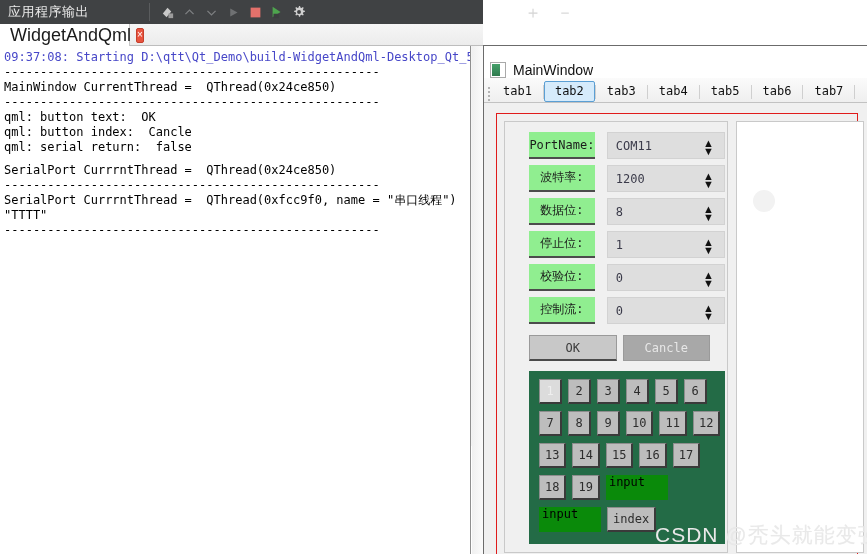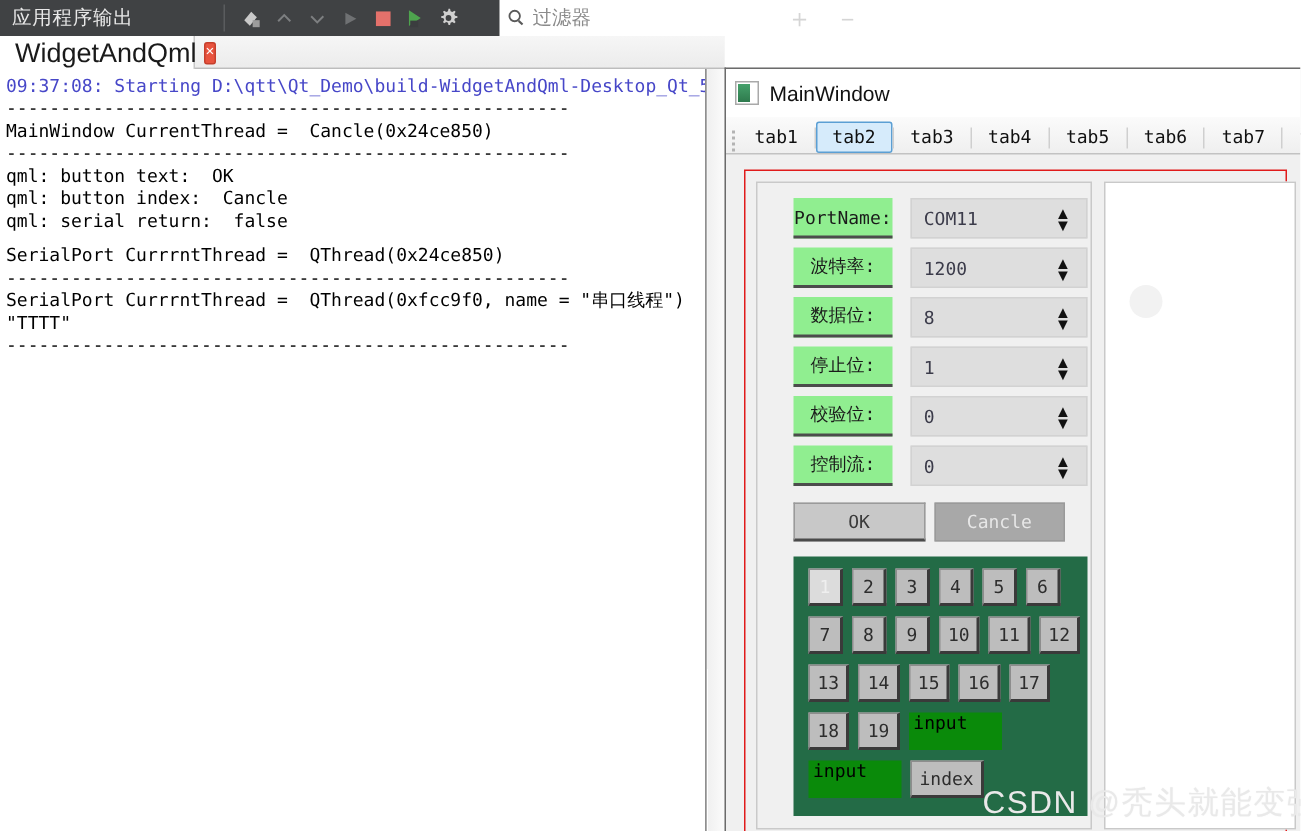--- a/index.html
+++ b/index.html
@@ -156,21 +156,21 @@
     background: #f0f0f0;
     border: 1px solid #6b6b6b;
     border-right: none; border-bottom: none;
     box-sizing: border-box;
     overflow: hidden;
   }
   .mw-titlebar {
     position: relative;
     height: 32px;
     background: #ffffff;
-    display: flex; align-items: center;
+    display: flex; align-items: flex-end;
     padding-left: 6px;
     box-sizing: border-box;
   }
   .mw-appicon {
     width: 16px; height: 16px;
     background: #ffffff;
     border: 1px solid #a9a9a9;
     box-sizing: border-box;
     position: relative;
     margin-right: 7px;
@@ -437,48 +437,39 @@
           <rect x="4" y="10" width="6" height="5" fill="#3b3d3f"></rect>
         </svg>
       </div>
       <div class="tb-icon">
         <svg width="14" height="14" viewBox="0 0 16 16">
           <path d="M8 1 l1.2 0 .4 1.8 1.3 .6 1.6-1 .9 .9 -1 1.6 .6 1.3 1.8 .4 0 1.2 -1.8 .4 -.6 1.3 1 1.6 -.9 .9 -1.6-1 -1.3 .6 -.4 1.8 -1.2 0 -.4-1.8 -1.3-.6 -1.6 1 -.9-.9 1-1.6 -.6-1.3 -1.8-.4 0-1.2 1.8-.4 .6-1.3 -1-1.6 .9-.9 1.6 1 1.3-.6z" fill="#d0d0d0"></path>
           <circle cx="8" cy="8" r="2.2" fill="#404244"></circle>
         </svg>
       </div>
 
-      <div class="filter-box">
-        <div class="filter-icon">
-          <svg width="14" height="14" viewBox="0 0 16 16">
-            <circle cx="7" cy="6.5" r="4" stroke="#5a5a5a" stroke-width="1.4" fill="none"></circle>
-            <path d="M10 10.2 L13 13" stroke="#5a5a5a" stroke-width="1.6"></path>
-          </svg>
-        </div>
-        <div class="filter-text">过滤器</div>
-      </div>
 
       <div class="tb-plusminus">
         <div class="tb-icon">＋</div>
         <div class="tb-icon">－</div>
       </div>
     </div>
 
     <div class="qtc-tabstrip">
       <div class="qtc-tab" style="width:130px;">
         <span class="qtc-tab-label">WidgetAndQml</span>
         <span class="tab-close">×</span>
       </div>
     </div>
 
     <div class="log-area">
       <div id="log-container">
           <div class="log-line blue">09:37:08: Starting D:\qtt\Qt_Demo\build-WidgetAndQml-Desktop_Qt_5_1</div>
           <div class="log-line rule">----------------------------------------------------</div>
-          <div class="log-line">MainWindow CurrentThread =  Cancle(0x24ce850)</div>
+          <div class="log-line">MainWindow CurrentThread =  QThread(0x24ce850)</div>
           <div class="log-line rule">----------------------------------------------------</div>
           <div class="log-line">qml: button text:  OK</div>
           <div class="log-line">qml: button index:  Cancle</div>
           <div class="log-line">qml: serial return:  false</div>
           <div class="log-spacer"></div>
           <div class="log-line">SerialPort CurrrntThread =  QThread(0x24ce850)</div>
           <div class="log-line rule">----------------------------------------------------</div>
           <div class="log-line">SerialPort CurrrntThread =  QThread(0xfcc9f0, name = "串口线程")</div>
           <div class="log-line">"TTTT"</div>
           <div class="log-line rule">----------------------------------------------------</div>

